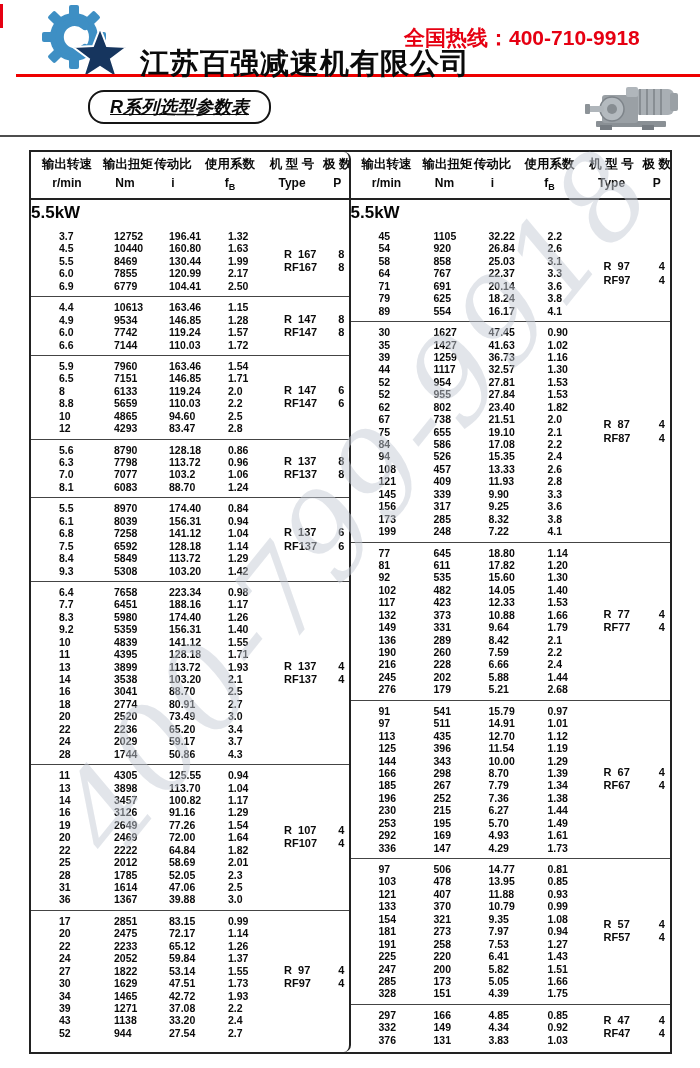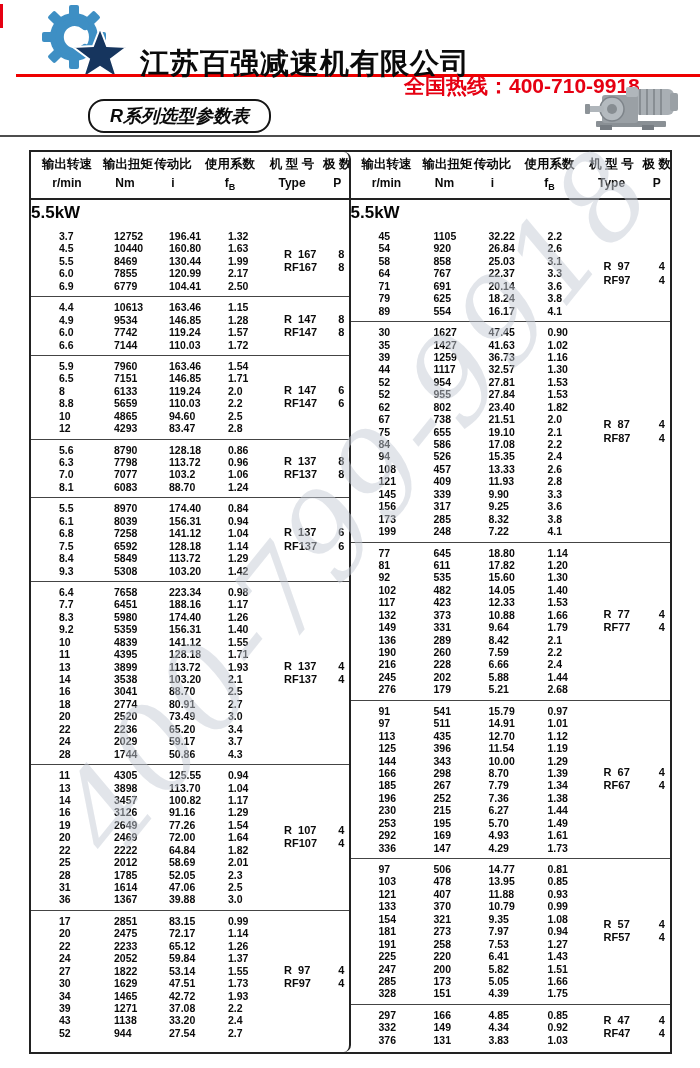--- a/index.html
+++ b/index.html
@@ -5,28 +5,28 @@
   html,body{margin:0;padding:0;}
   body{width:700px;height:1068px;background:#ffffff;overflow:hidden;
        font-family:"Liberation Sans","DejaVu Sans",sans-serif;position:relative;}
   .page{position:relative;width:700px;height:1068px;overflow:hidden;}
 
   
   .header{position:relative;height:74px;}
   .edge-mark{position:absolute;left:0;top:4px;width:3px;height:24px;background:#e60012;}
   .logo{position:absolute;left:26px;top:4px;width:112px;height:70px;}
   .company{position:absolute;left:140px;top:18px;font-size:29px;font-weight:bold;color:#0a0a0a;letter-spacing:1px;white-space:nowrap;margin-top:26px;}
-  .hotline{position:absolute;left:404px;top:24px;font-size:21px;font-weight:bold;color:#e60012;white-space:nowrap;margin-top:48px;}
+  .hotline{position:absolute;left:404px;top:24px;font-size:21px;font-weight:bold;color:#e60012;white-space:nowrap;}
   .red-rule{height:3px;background:#ee0000;margin-left:16px;}
 
   
   .subheader{position:relative;height:58px;}
-  .series-pill{position:absolute;left:88px;top:22px;border:2px solid #151515;border-radius:16px;
+  .series-pill{position:absolute;left:88px;top:13px;border:2px solid #151515;border-radius:16px;
                padding:3px 20px;font-size:18px;font-weight:bold;font-style:italic;color:#0a0a0a;
-               background:#fff;white-space:nowrap;}
+               background:#fff;white-space:nowrap;text-decoration:underline;}
   .product-img{position:absolute;right:14px;top:0px;width:104px;height:56px;}
   .dark-rule{height:2px;background:#4d4d4d;}
 
   
   .watermark{position:absolute;left:84px;top:770px;z-index:3;pointer-events:none;
              font-family:"DejaVu Serif","Liberation Serif",serif;font-style:italic;
              font-size:116px;letter-spacing:4px;color:#c6ccd6;opacity:.5;white-space:nowrap;
              transform:rotate(-51deg);transform-origin:0 50%;}
 
   

